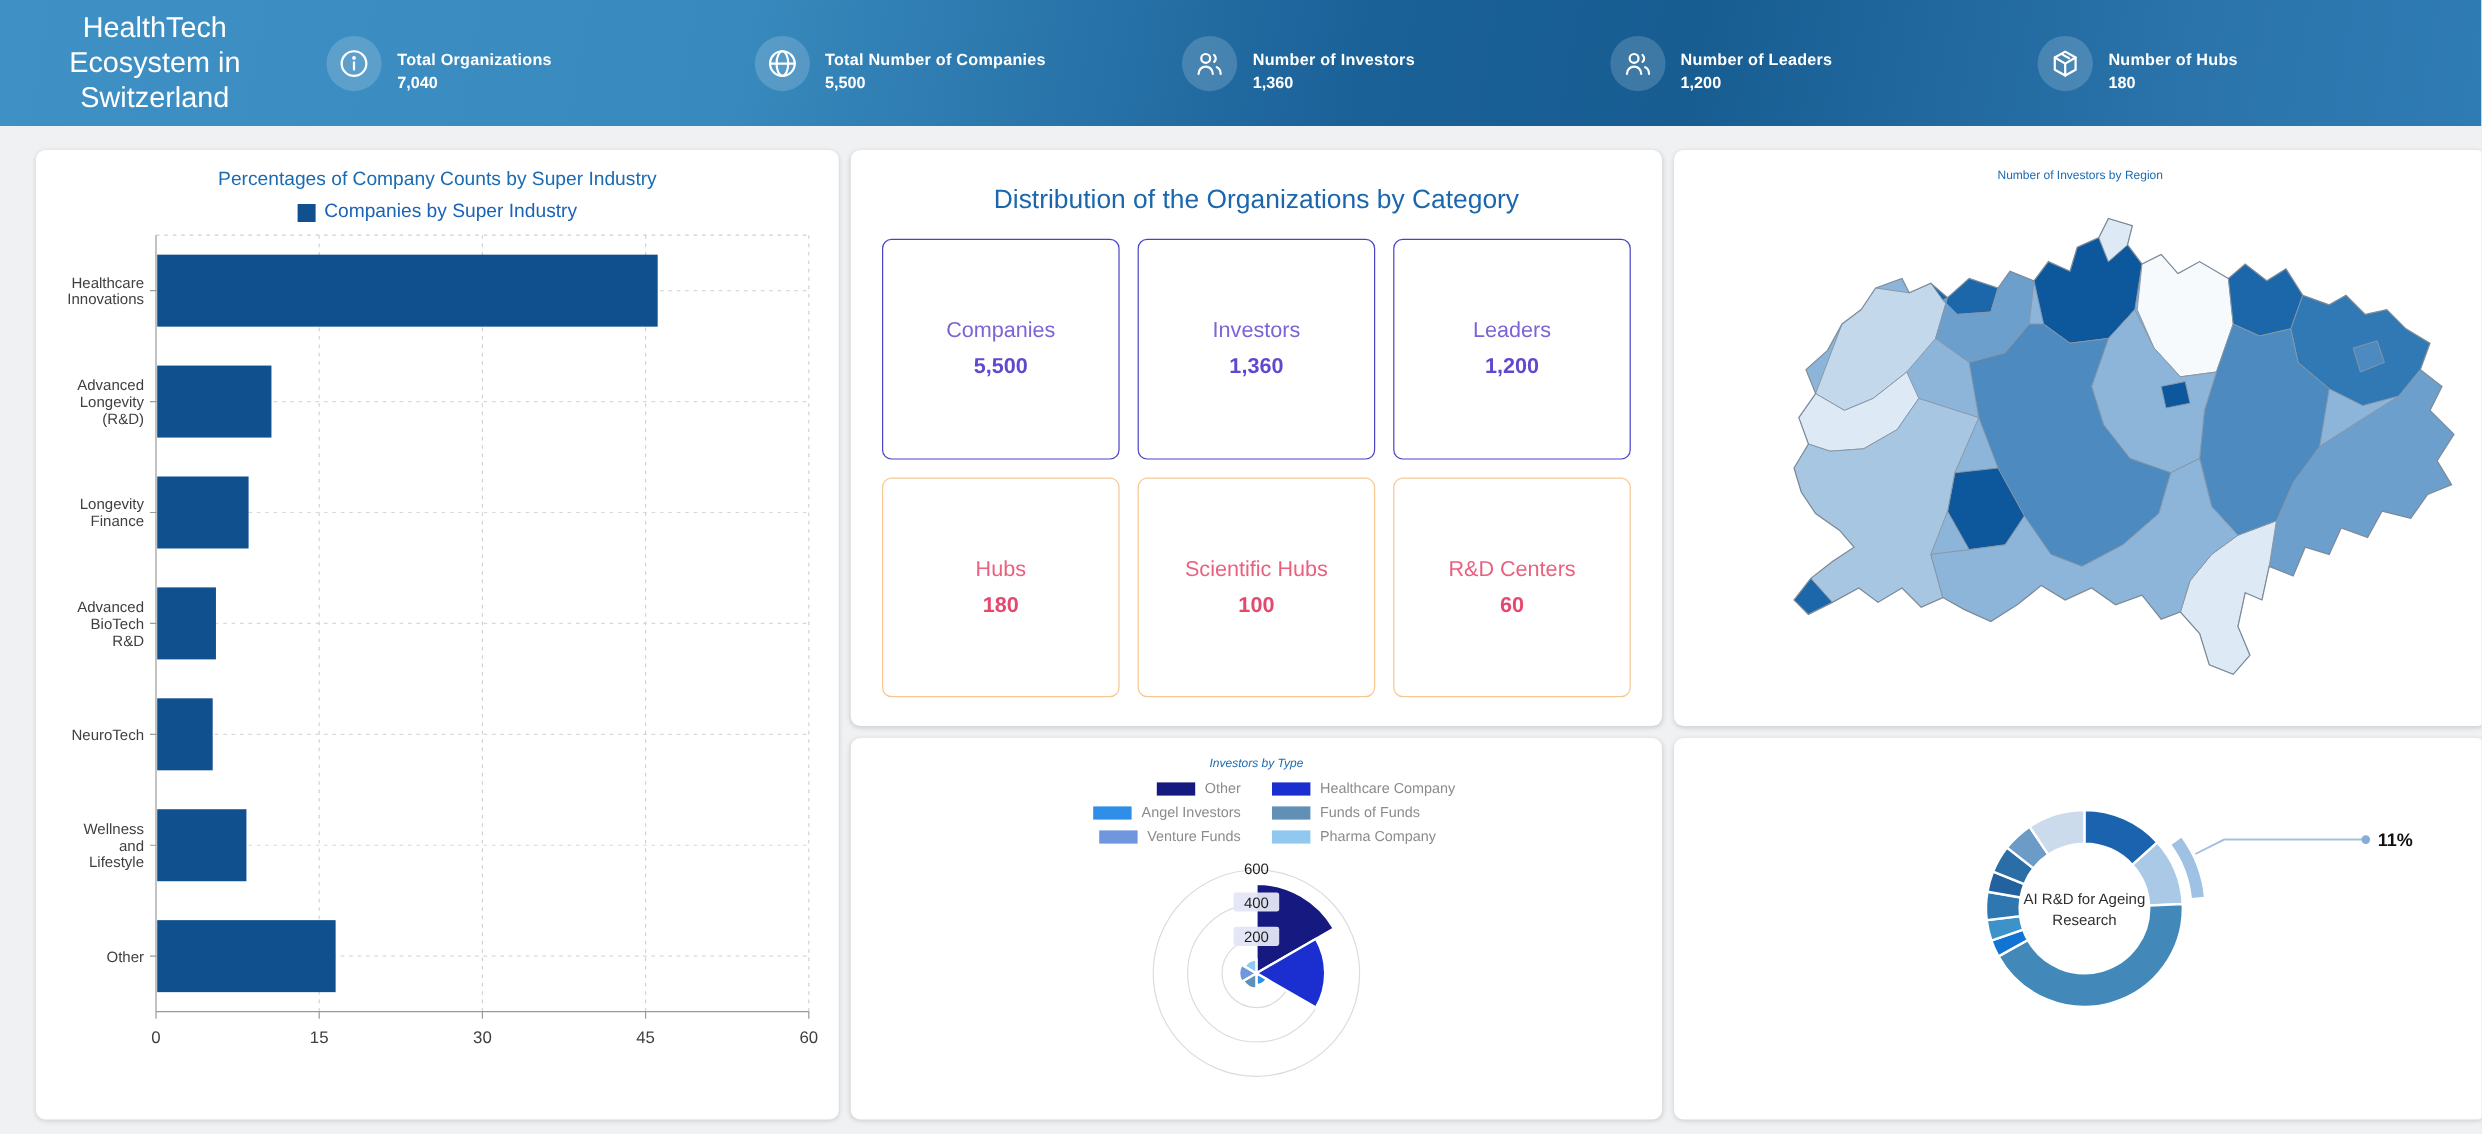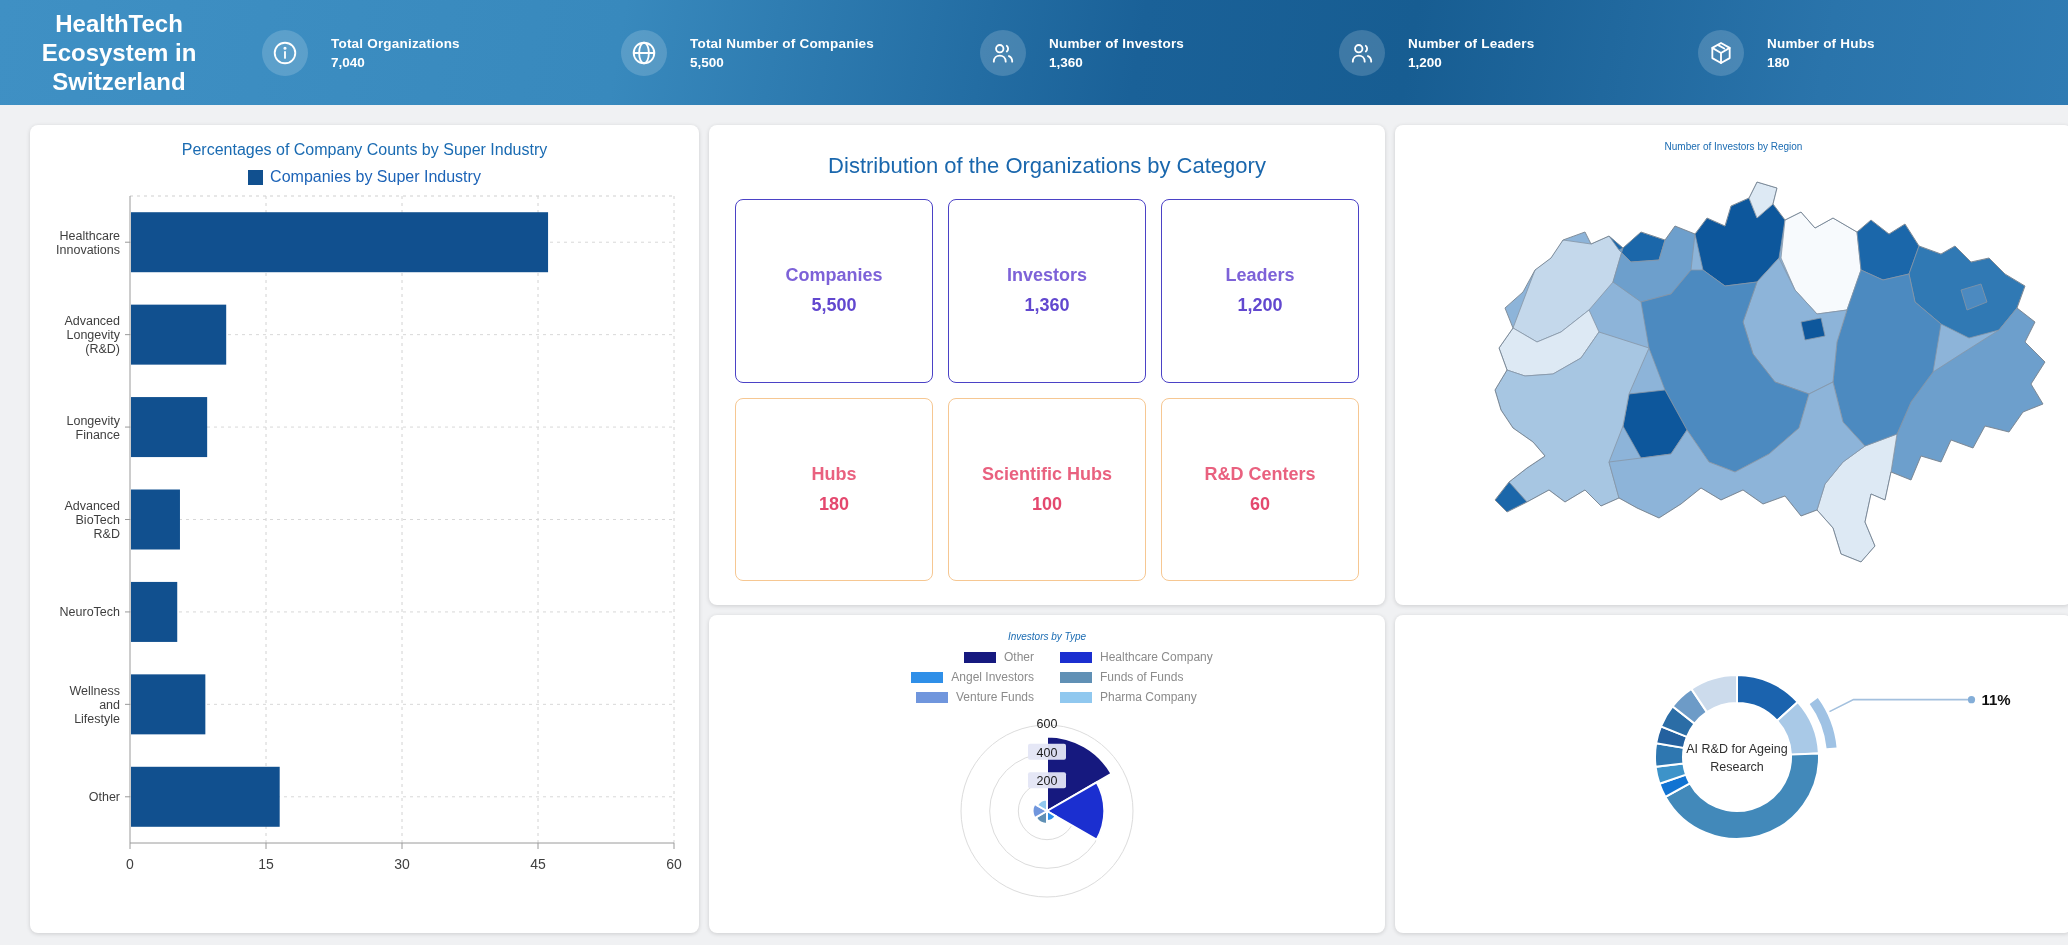--- a/index.html
+++ b/index.html
@@ -1,22 +1,22 @@
 <!DOCTYPE html>
 <html><head>
 <meta charset="utf-8">
 <style>
   html,body{margin:0;padding:0;background:#e9ebee;}
   .page{width:2068px;height:945px;background:#f0f1f3;font-family:"Liberation Sans",sans-serif;overflow:hidden;position:relative;}
   
   header{height:105px;display:flex;align-items:center;color:#fff;
     background:linear-gradient(100deg,#3f90c4 0%,#3889bd 30%,#1a6198 55%,#175d92 68%,#2a74ab 88%,#2f7bb3 100%);}
-  .header-title{width:230px;padding-left:4px;font-size:24px;font-weight:700;line-height:1.22;text-align:center;}
+  .header-title{width:230px;padding-left:14px;font-size:24px;font-weight:400;line-height:1.22;text-align:center;}
   .kpis{flex:1;display:flex;align-items:center;justify-content:space-between;padding:0 40px 0 28px;}
-  .kpi{display:flex;align-items:center;gap:23px;width:330px;}
+  .kpi{display:flex;align-items:flex-end;gap:13px;width:330px;}
   .kpi-ic{width:46px;height:46px;border-radius:50%;background:rgba(255,255,255,.17);display:flex;align-items:center;justify-content:center;flex:0 0 46px;}
   .kpi-ic svg{width:26px;height:26px;stroke:#fff;fill:none;stroke-width:1.7;stroke-linecap:round;stroke-linejoin:round;}
   .kpi-label{font-size:13.5px;font-weight:700;letter-spacing:.2px;}
   .kpi-value{font-size:13.5px;font-weight:600;margin-top:4px;}
   
   main{display:grid;grid-template-columns:669px 676px 677px;grid-template-rows:480px 318px;gap:10px;padding:20px 13px 0 30px;}
   .panel{background:#fff;border-radius:8px;box-shadow:0 1px 4px rgba(0,0,0,.15);overflow:hidden;}
   .panel-bar{grid-column:1;grid-row:1 / span 2;}
   .panel-cards{grid-column:2;grid-row:1;}
   .panel-map{grid-column:3;grid-row:1;}
@@ -26,21 +26,21 @@
   .small-title{font-size:10px;}
   .big-title{font-size:22px;color:#1a67ad;margin-top:28px;}
   
   .bar-legend{display:flex;justify-content:center;align-items:center;gap:7px;margin-top:9px;font-size:16px;color:#1c63b7;}
   .bar-swatch{width:15px;height:15px;display:inline-block;}
   
   .cards-grid{display:grid;grid-template-columns:repeat(3,1fr);grid-template-rows:1fr 1fr;gap:15px;padding:20px 26px 24px 26px;height:382px;}
   .card{border-radius:8px;display:flex;flex-direction:column;align-items:center;justify-content:center;gap:9px;background:#fff;}
   .card.indigo{border:1.6px solid #4b42c6;}
   .card.coral{border:1.6px solid #f6c792;}
-  .card .card-label{font-size:18px;font-weight:bold;}
+  .card .card-label{font-size:18px;}
   .card .card-value{font-size:18px;font-weight:700;}
   .card.indigo .card-label{color:#7d62d8;}
   .card.indigo .card-value{color:#6248cf;}
   .card.coral .card-label{color:#e9617f;}
   .card.coral .card-value{color:#e4486e;}
   
   .rose-legend{display:grid;grid-template-columns:auto auto;justify-content:center;column-gap:26px;row-gap:6px;margin-top:8px;}
   .rose-li{display:flex;align-items:center;gap:8px;width:195px;}
   .rose-li:nth-child(odd){justify-content:flex-end;}
   .rose-li:nth-child(even){justify-content:flex-start;}

